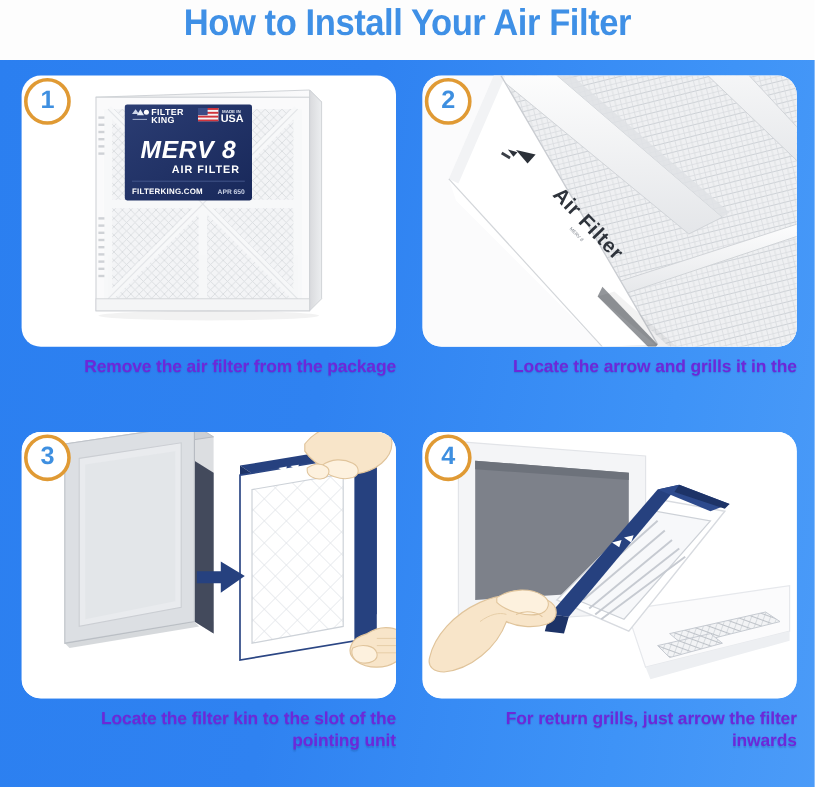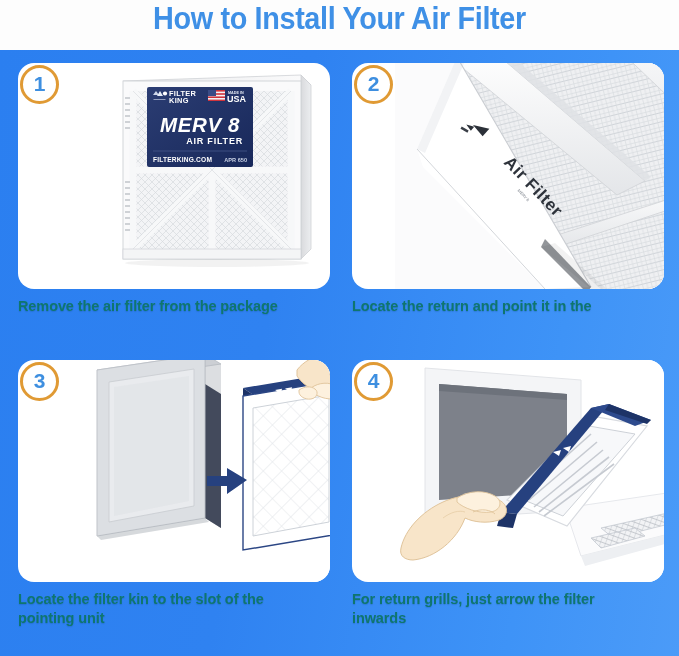--- a/index.html
+++ b/index.html
@@ -75,32 +75,32 @@
   }
   .badge span {
     font-size: 21px; font-weight: bold; color: #3e8fe0;
     line-height: 1; transform: translateY(-1px);
   }
 
   .caption {
     position: absolute;
     left: 0; width: 100%;
     top: 234px;
-    text-align: left;
-    color: #0f766e;
+    text-align: right;
+    color: #6d28d9;
     font-size: 14.5px;
     font-weight: bold;
     line-height: 19px;
     letter-spacing: -0.1px;
     text-shadow: 0 1px 1px rgba(20,70,140,.25);
   }
   .panel-r2 .caption { top: 230px; }
 
   svg { display: block; }
-  .stage { position: absolute; inset: 0; padding-left: 43px; }
+  .stage { position: absolute; inset: 0; }
 </style>
 </head>
 <body>
 
 <div id="page">
 
   <div class="header">
     <div class="header-title">How to Install Your Air Filter</div>
   </div>
 
@@ -270,21 +270,21 @@
             </g>
 
             <polygon points="146,184 196,226 212,226 160,180" fill="#000" opacity="0.05"></polygon>
           </svg>
         </div>
       </div>
       <div class="badge">
         <span>2</span>
       </div>
       <div class="caption">
-        <div>Locate the return and point it in the</div>
+        <div>Locate the arrow and grills it in the</div>
       </div>
     </div>
 
     <div class="panel panel-r2 panel-c1">
       <div class="card">
         <div class="stage">
           <svg viewBox="0 0 312 222" width="312" height="222">
             <defs>
               <pattern id="mesh3" width="13" height="13" patternUnits="userSpaceOnUse" patternTransform="rotate(45)">
                 <rect width="13" height="13" fill="#ffffff"></rect>

